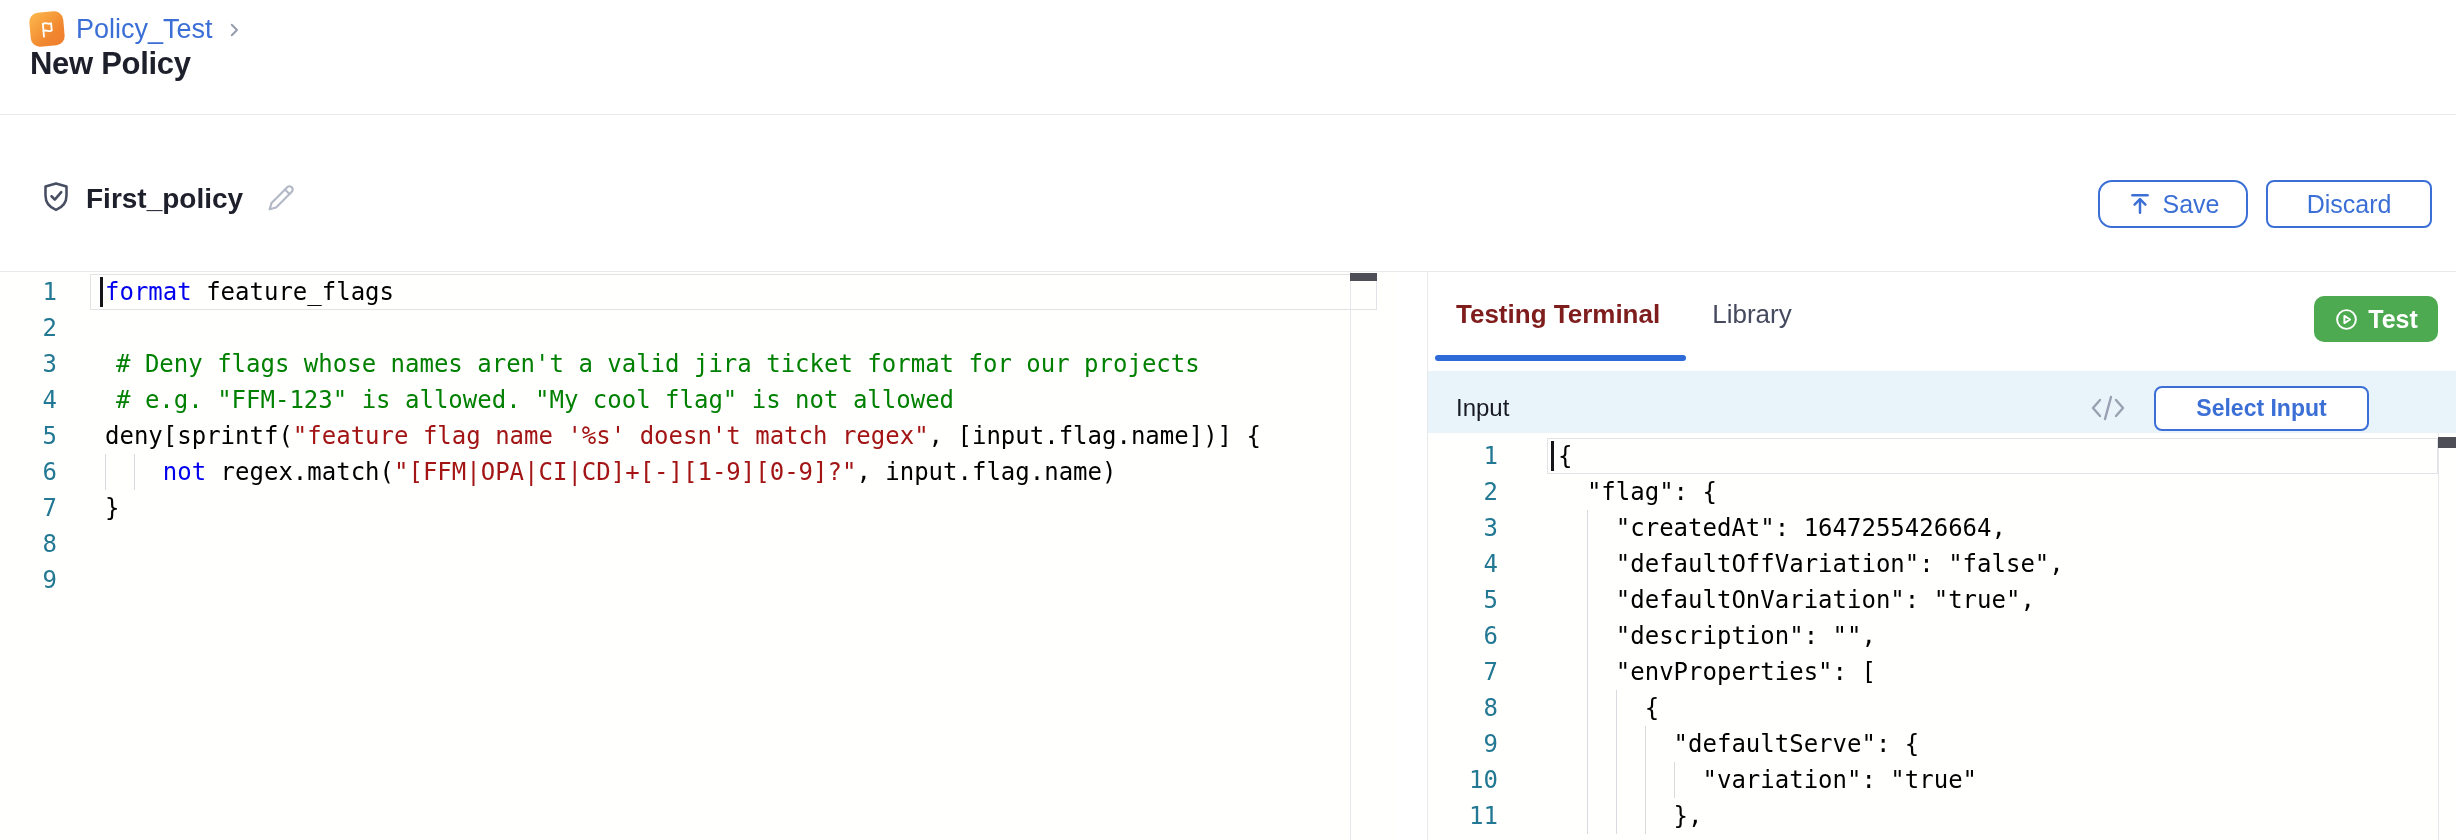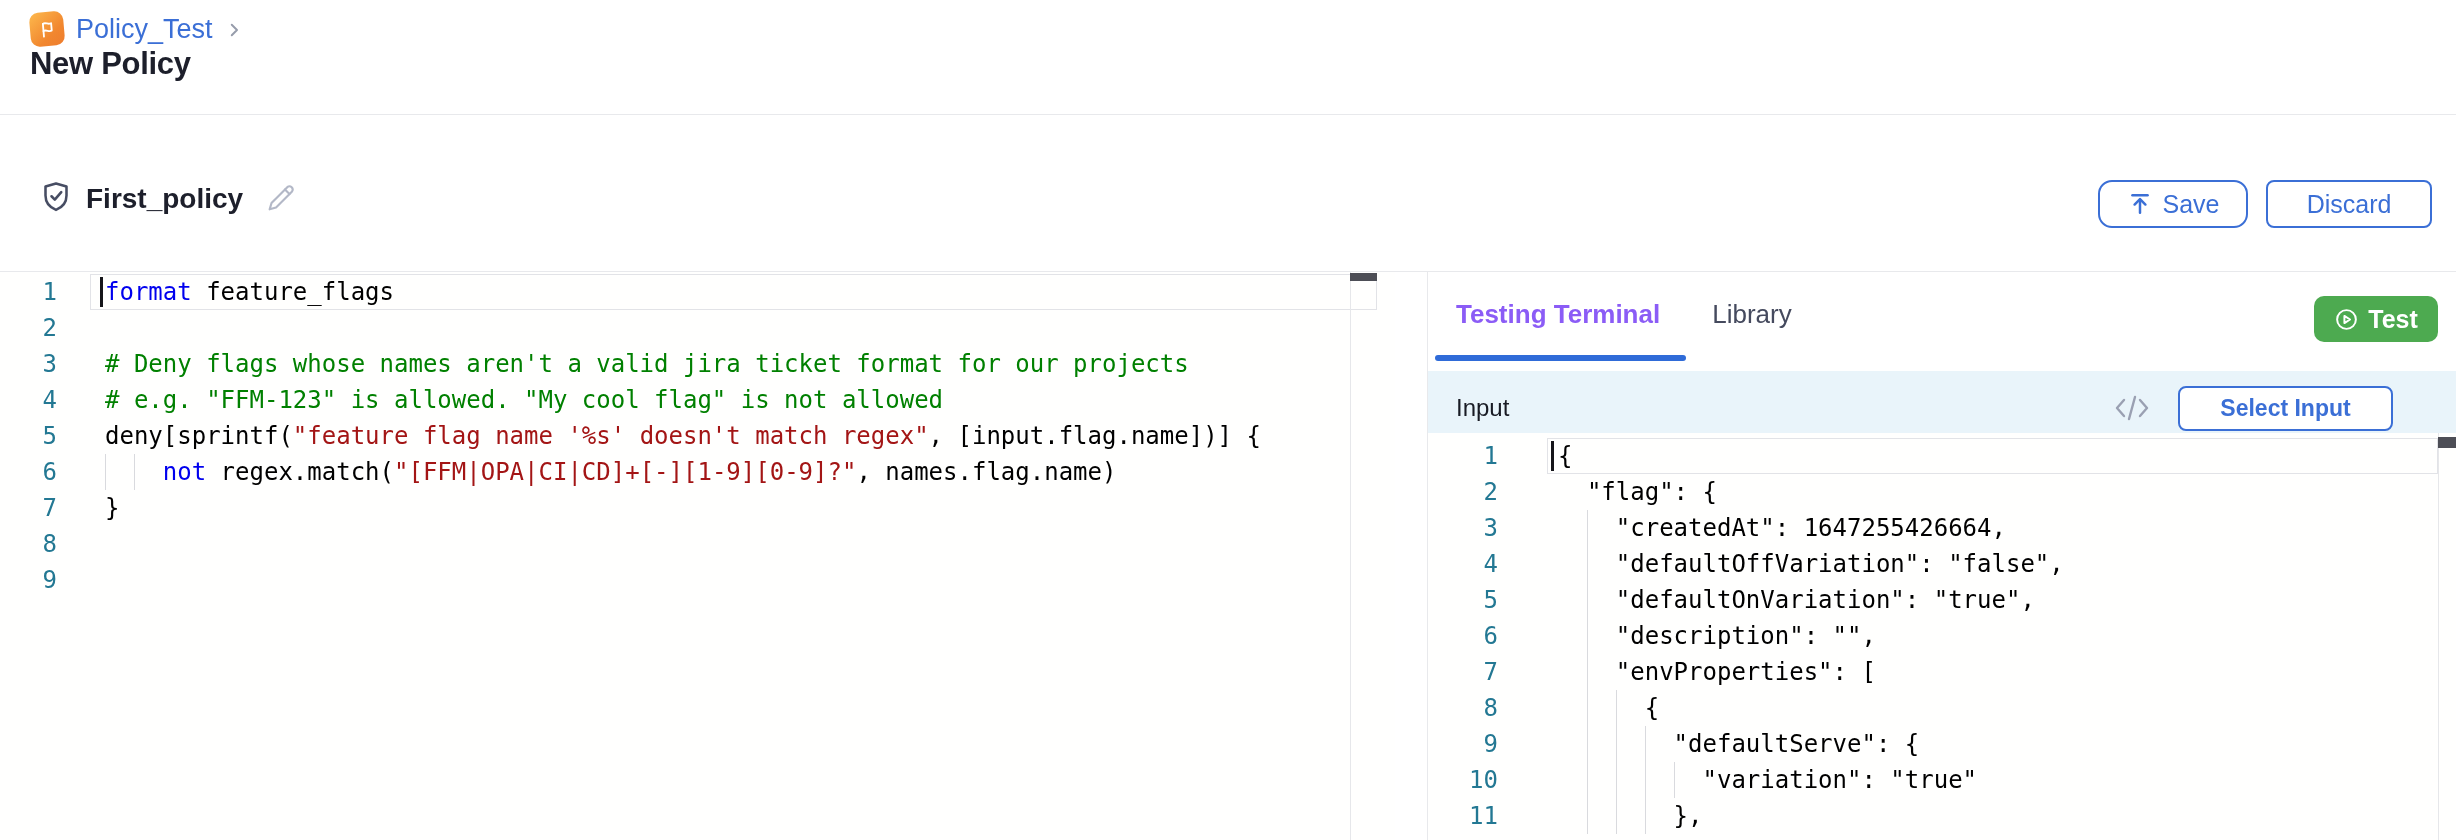--- a/index.html
+++ b/index.html
@@ -29,21 +29,21 @@
   #save-btn{left:2098px;width:150px;border-radius:14px;}
   #discard-btn{left:2266px;width:166px;}
 
   .editors-top-border{position:absolute;top:271px;left:0;width:2456px;height:1px;background:#e8e9ec;}
 
   
   .code-row{position:relative;height:36px;display:flex;}
   .gutter{flex:none;text-align:right;color:var(--ln);font:24px/36px "DejaVu Sans Mono",monospace;
           box-sizing:border-box;position:relative;z-index:2;}
   pre.codeline{margin:0;font:24px/36px "DejaVu Sans Mono",monospace;color:#000;position:relative;z-index:2;white-space:pre;}
-  .tok-keyword{color:var(--kw);} .tok-comment{color:var(--cm);} .tok-string{color:var(--str);} .tok-plain{color:#000;}
+  .tok-keyword{color:var(--kw);} .tok-comment{color:var(--cm);margin-left:11px;} .tok-string{color:var(--str);} .tok-plain{color:#000;}
   .hl{position:absolute;top:0;height:36px;box-sizing:border-box;border:1px solid #e2e3e7;background:#fffffe;z-index:0;}
   .guide{position:absolute;top:0;height:36px;width:1px;background:#d9dade;z-index:1;}
   .cursor{position:absolute;top:3px;height:30px;width:3px;background:#15151a;z-index:3;}
   .track{position:absolute;top:0;bottom:0;width:1px;background:#e6e7ea;}
   .thumb{position:absolute;background:#4d4e56;}
 
   
   #rego-pane{position:absolute;left:0;top:272px;width:1395px;height:568px;background:#fffffe;overflow:hidden;}
   #rego-lines{position:absolute;left:0;right:0;top:2px;}
   #rego-pane .gutter{width:90px;padding-right:33px;}
@@ -51,27 +51,27 @@
   #rego-pane .hl{left:90px;right:18px;}
   #rego-pane .cursor{left:100px;}
   #rego-pane .track{left:1350px;}
   #rego-pane .thumb{left:1350px;top:1px;width:27px;height:8px;}
 
   
   #right-panel{position:absolute;left:1427px;top:272px;width:1029px;height:568px;box-sizing:border-box;
                border-left:1px solid #e8e9ec;background:#fff;}
   #panel-tabs{position:absolute;left:28px;top:27px;display:flex;gap:52px;align-items:baseline;}
   .panel-tab{font-size:26px;color:#454a5e;font-weight:500;cursor:pointer;white-space:nowrap;}
-  .panel-tab.active{color:#8b5cf6;font-weight:700;}
+  .panel-tab.active{color:#7f1d1d;font-weight:700;}
   .tab-underline{position:absolute;left:7px;top:83px;width:251px;height:6px;border-radius:3px;background:#2f6bd8;}
   .test-btn{position:absolute;left:886px;top:24px;width:124px;height:46px;border:none;border-radius:10px;
             background:var(--green);color:#fff;font-size:25px;font-weight:700;display:flex;align-items:center;
             justify-content:center;gap:9px;font-family:inherit;cursor:pointer;}
   .input-bar{position:absolute;left:0;top:99px;width:1029px;height:74px;background:var(--inputbar);
-             display:flex;align-items:center;box-sizing:border-box;padding:0 64px 0 28px;}
+             display:flex;align-items:center;box-sizing:border-box;padding:0 88px 0 28px;}
   .input-label{font-size:24px;color:#191b24;font-weight:500;}
   .code-toggle{margin-left:auto;display:flex;cursor:pointer;}
   .select-input-btn{margin-left:26px;width:215px;height:45px;box-sizing:border-box;border:2px solid var(--blue);
                     border-radius:8px;background:#fff;color:var(--blue);font-size:23px;font-weight:600;
                     font-family:inherit;cursor:pointer;}
   #input-editor{position:absolute;left:0;top:161px;width:1029px;height:407px;overflow:hidden;background:#fffffe;}
   #input-lines{position:absolute;left:0;right:0;top:5px;}
   #input-editor .gutter{width:70px;}
   #input-editor pre.codeline{margin-left:60px;}
   #input-editor .hl{left:119px;right:19px;}
@@ -151,21 +151,21 @@
           <pre class="codeline"><span class="tok-comment"># e.g. "FFM-123" is allowed. "My cool flag" is not allowed</span></pre>
         </div>
         <div class="code-row">
           <div class="gutter">5</div>
           <pre class="codeline"><span class="tok-plain">deny[sprintf(</span><span class="tok-string">"feature flag name '%s' doesn't match regex"</span><span class="tok-plain">, [input.flag.name])] {</span></pre>
         </div>
         <div class="code-row">
           <div class="guide" style="left: 105px;"></div>
           <div class="guide" style="left: 133.9px;"></div>
           <div class="gutter">6</div>
-          <pre class="codeline"><span class="tok-plain">    </span><span class="tok-keyword">not</span><span class="tok-plain"> regex.match(</span><span class="tok-string">"[FFM|OPA|CI|CD]+[-][1-9][0-9]?"</span><span class="tok-plain">, names.flag.name)</span></pre>
+          <pre class="codeline"><span class="tok-plain">    </span><span class="tok-keyword">not</span><span class="tok-plain"> regex.match(</span><span class="tok-string">"[FFM|OPA|CI|CD]+[-][1-9][0-9]?"</span><span class="tok-plain">, input.flag.name)</span></pre>
         </div>
         <div class="code-row">
           <div class="gutter">7</div>
           <pre class="codeline"><span class="tok-plain">}</span></pre>
         </div>
         <div class="code-row">
           <div class="gutter">8</div>
           <pre class="codeline"></pre>
         </div>
         <div class="code-row">

